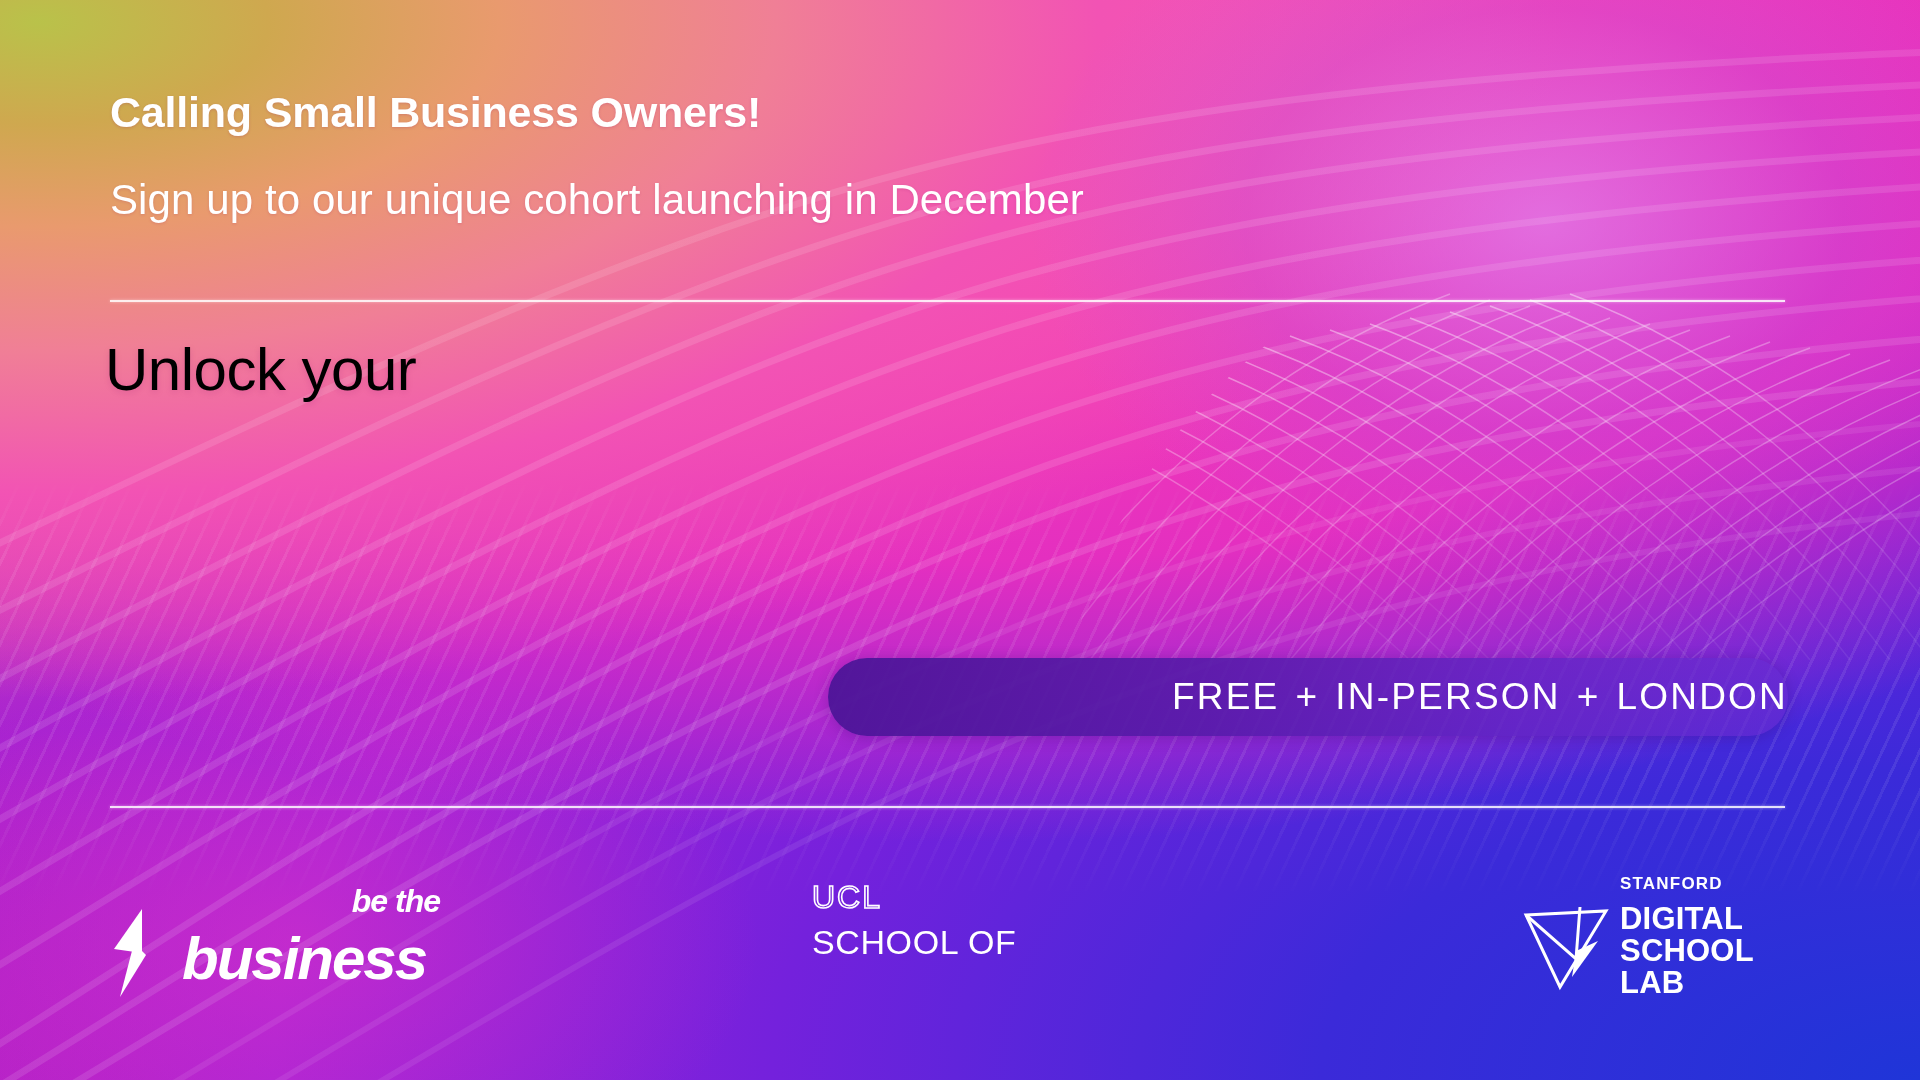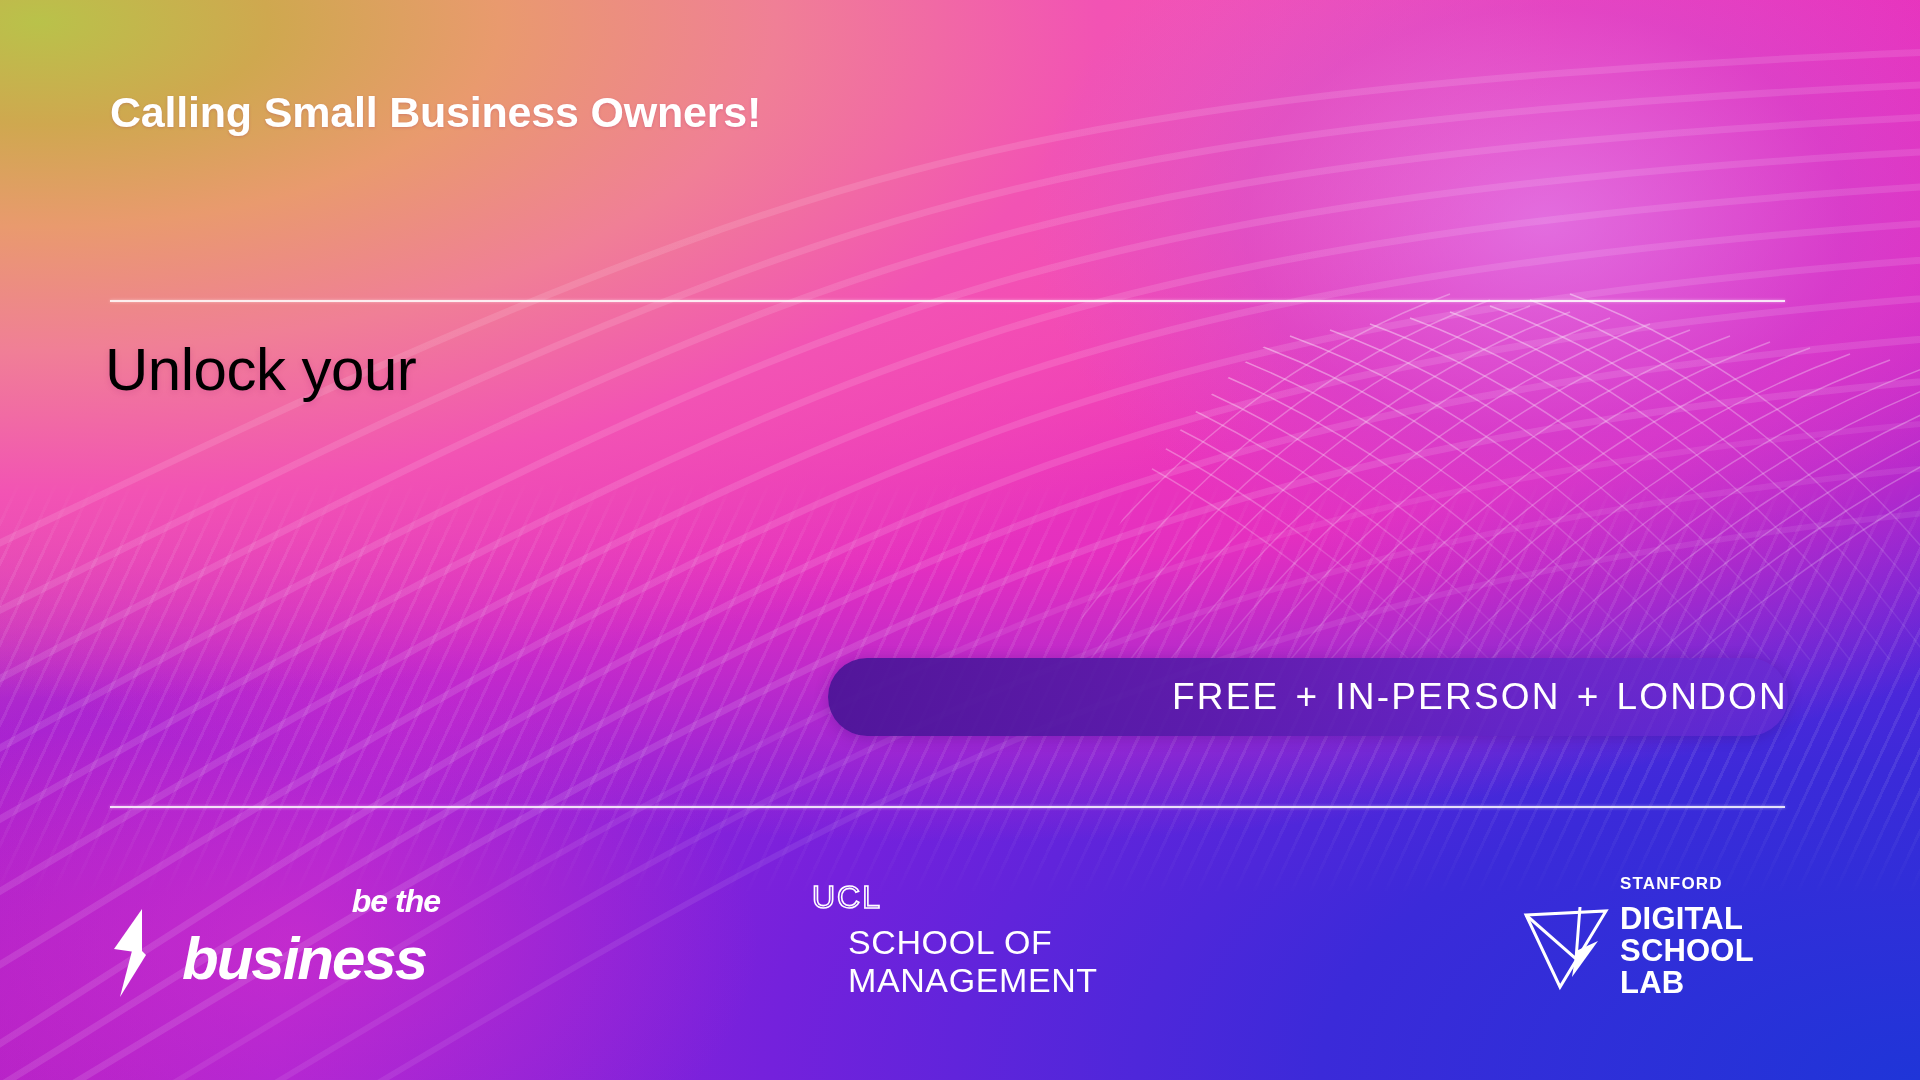--- a/index.html
+++ b/index.html
@@ -118,21 +118,21 @@
 
   
   .logo-ucl{ position:absolute; left:812px; top:16px; color:#fff; }
   .ucl-top{
     font-size:32px; font-weight:400; letter-spacing:2px; line-height:1;
     color:transparent;
     -webkit-text-stroke:1.6px #fff;
     margin-bottom:10px;
   }
   .ucl-l1, .ucl-l2{
-    font-size:34px; font-weight:400; letter-spacing:.6px; line-height:1.12; color:#fff;margin-left:36px;
+    font-size:34px; font-weight:400; letter-spacing:.6px; line-height:1.12; color:#fff;
   }
 
   
   .logo-sdel{ position:absolute; left:1520px; top:10px; width:300px; height:130px; color:#fff; }
   .sdel-mark{ position:absolute; left:0; top:26px; width:92px; height:92px; }
   .sdel-text{ position:absolute; left:100px; top:0; }
   .sdel-stanford{ font-size:17px; font-weight:700; letter-spacing:1.2px; line-height:1; margin-bottom:11px; }
   .sdel-big{ font-size:31px; font-weight:700; letter-spacing:.2px; line-height:1.04; }
 </style>
 </head>
@@ -224,20 +224,21 @@
         <path d="M340,470 C 220,360 80,260 -100,194"></path>
       </g>
     </svg>
   </div>
 
   <div class="hatch"></div>
 
   <div class="content">
 
     <div class="eyebrow">Calling Small Business Owners!</div>
+    <div class="subhead">Sign up to our unique cohort launching in December</div>
 
     <div class="rule rule-top"></div>
 
     <div class="headline-1">Unlock your</div>
 
 
     <div class="pill">
       <span class="pill-text"><span>FREE</span><span class="plus">+</span><span>IN-PERSON</span><span class="plus">+</span><span>LONDON</span></span>
     </div>
 
@@ -254,21 +255,20 @@
         </div>
         <div class="btb-words">
           <div class="btb-be">be the</div>
           <div class="btb-bus">business</div>
         </div>
       </div>
 
       <div class="logo-ucl">
         <div class="ucl-top">UCL</div>
         <div class="ucl-l1">SCHOOL OF</div>
-        <div class="ucl-l2">MANAGEMENT</div>
       </div>
 
       <div class="logo-sdel">
         <div class="sdel-mark">
           <svg viewBox="0 0 92 92" width="92" height="92">
             <g fill="none" stroke="#ffffff" stroke-width="3">
               <polygon points="6,14 86,10 40,86"></polygon>
               <polyline points="60,6 56,58 6,14"></polyline>
             </g>
             <polygon points="56,50 78,40 52,76" fill="#ffffff"></polygon>

